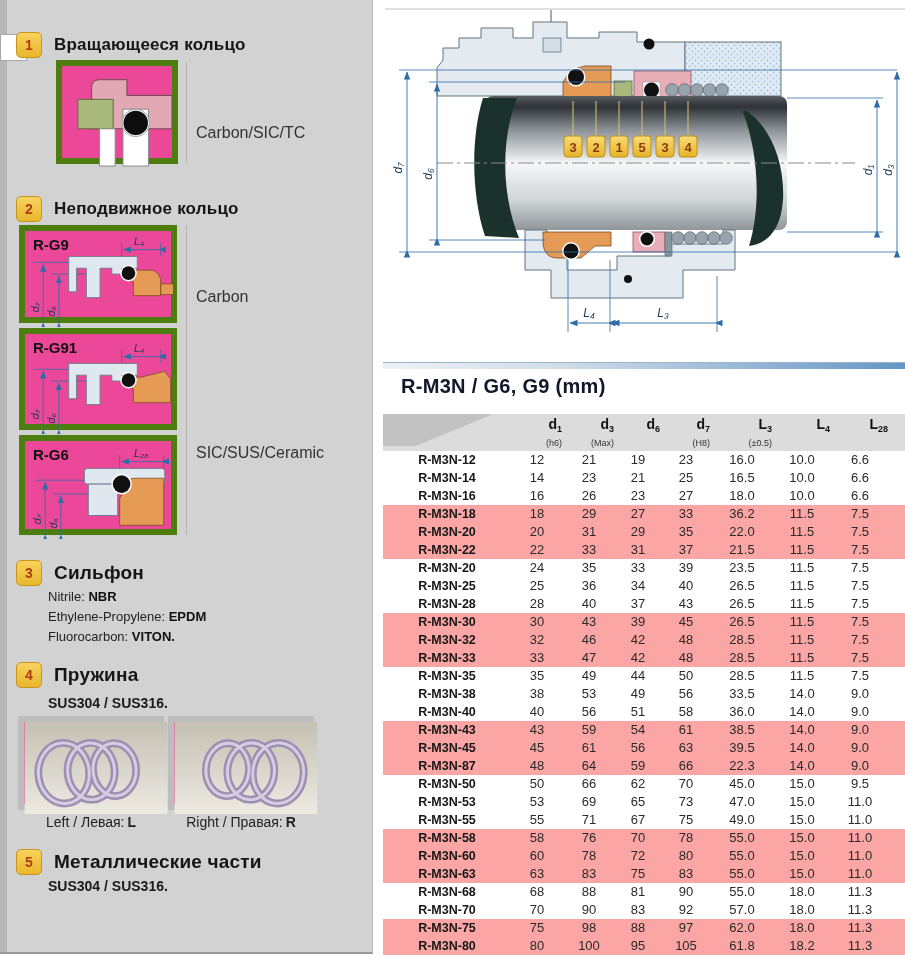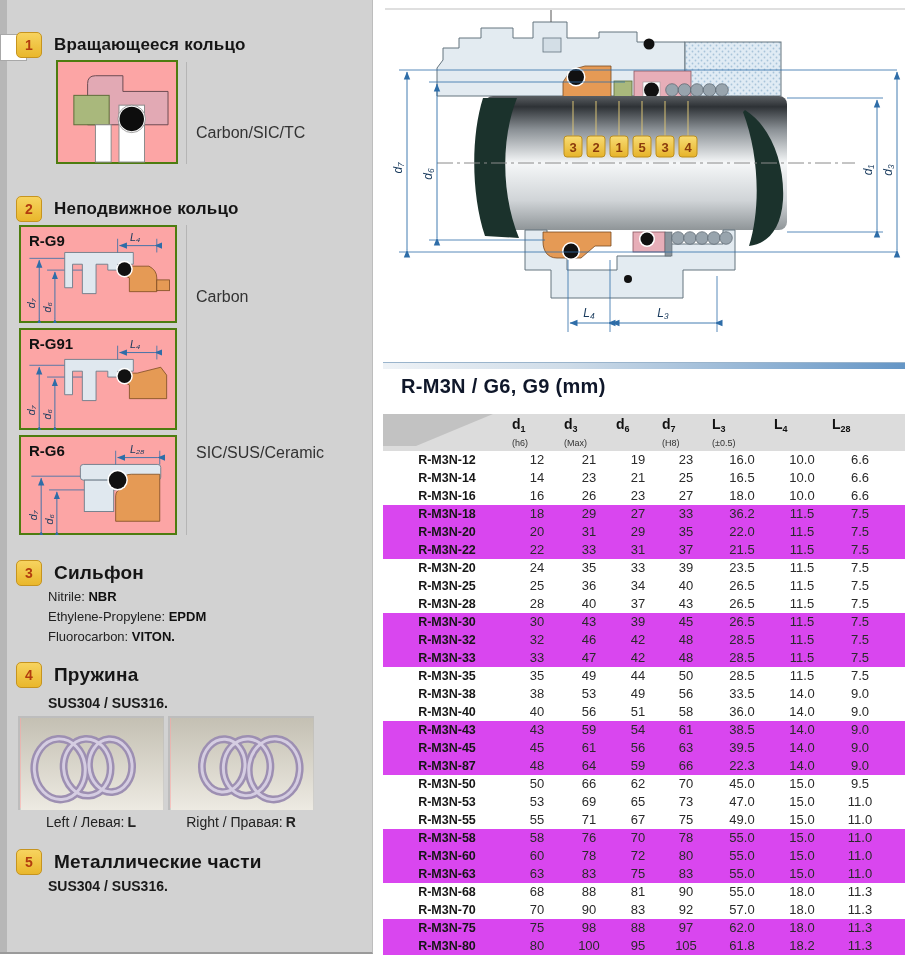--- a/index.html
+++ b/index.html
@@ -12,46 +12,46 @@
   .sidebar{position:absolute;left:0;top:0;width:372px;height:952px;background:#d2d2d2;
     border-right:1px solid #bdbdbd;border-bottom:2px solid #9a9a9a;}
   .sidebar::before{content:'';position:absolute;left:0;top:0;width:7px;height:100%;background:#b7b7b7;}
   .corner-tab{position:absolute;left:0;top:34px;width:25px;height:25px;background:#fff;border:1px solid #a8a8a8;}
   .sec-head{position:absolute;left:16px;display:flex;align-items:center;gap:12px;}
   .badge{width:24px;height:24px;border-radius:5px;flex:0 0 24px;
     background:linear-gradient(#f7d35f,#e9b72c);border:1px solid #c6941f;
     color:#b23c0e;font-weight:bold;font-size:14px;text-align:center;line-height:24px;}
   .sec-title{font-weight:bold;color:#151515;font-size:17px;letter-spacing:.2px;}
   .sec-title.big{font-size:19px;}
-  .figbox{position:absolute;background:#fca5a5;border:2px solid #4d7c0f;box-sizing:border-box;}
+  .figbox{position:absolute;background:#ec4899;border:6px solid #4d7c0f;box-sizing:border-box;}
   .vrule{position:absolute;width:1px;background:#b5b5b5;}
   .caption{position:absolute;font-size:16px;color:#333;margin-top:20px;}
   .variant-label{position:absolute;left:8px;top:5px;font-size:15px;font-weight:bold;color:#111;}
   .mat-line{position:absolute;left:48px;font-size:13px;color:#222;}
   .mat-line b{color:#111;}
   .subtitle{position:absolute;left:48px;font-size:14px;font-weight:bold;color:#1a1a1a;}
   .spring-cap{position:absolute;width:146px;text-align:center;font-size:14px;color:#222;}
   .spring-cap b{margin-left:3px;}
   
   .main-svg{position:absolute;left:385px;top:8px;}
   .blue-rule{position:absolute;left:383px;top:362px;width:522px;height:6px;
     border-top:1px solid #9ab4cc;
     background:linear-gradient(to right,#eef2f6 0%,#cfdce8 35%,#6596c6 100%);}
   .tbl-title{position:absolute;left:401px;top:375px;font-size:20px;font-weight:bold;color:#0f172a;letter-spacing:.3px;}
   .tbl-wrap{position:absolute;left:383px;top:414px;width:522px;}
   table{border-collapse:collapse;width:522px;table-layout:fixed;}
   thead tr{height:32px;background:#dcdcdc;}
-  thead th{position:relative;font-size:14px;font-weight:bold;color:#111;text-align:left;
+  thead th{position:relative;font-size:14px;font-weight:bold;color:#111;text-align:right;
     vertical-align:top;padding-top:4px;line-height:13px;}
   .th-sub{font-size:9px;vertical-align:-3px;font-weight:bold;}
   .th-note{display:block;font-size:9px;font-weight:normal;color:#333;margin-top:1px;}
   .hdr-deco{position:absolute;left:0;top:0;width:110px;height:32px;background:#c2c2c2;
     clip-path:polygon(0 0,100% 0,30% 100%,0 100%);}
   tbody tr{height:18px;}
-  tbody tr.g1{background:#d946ef;}
+  tbody tr.g1{background:#fca5a5;}
   tbody td{font-size:13px;color:#2a2a2a;text-align:center;padding:0;line-height:18px;
     white-space:nowrap;overflow:hidden;}
   tbody td.name{font-weight:bold;font-size:12.5px;color:#161616;}
   
   .dimtxt{font-family:"Liberation Sans","DejaVu Sans",sans-serif;font-style:italic;
     font-size:12px;fill:#17395c;}
   .dimtxt.sm{font-size:11px;}
   .callout-num{font-family:"Liberation Sans","DejaVu Sans",sans-serif;font-weight:bold;
     font-size:13px;fill:#8a3a0c;}
 </style>

